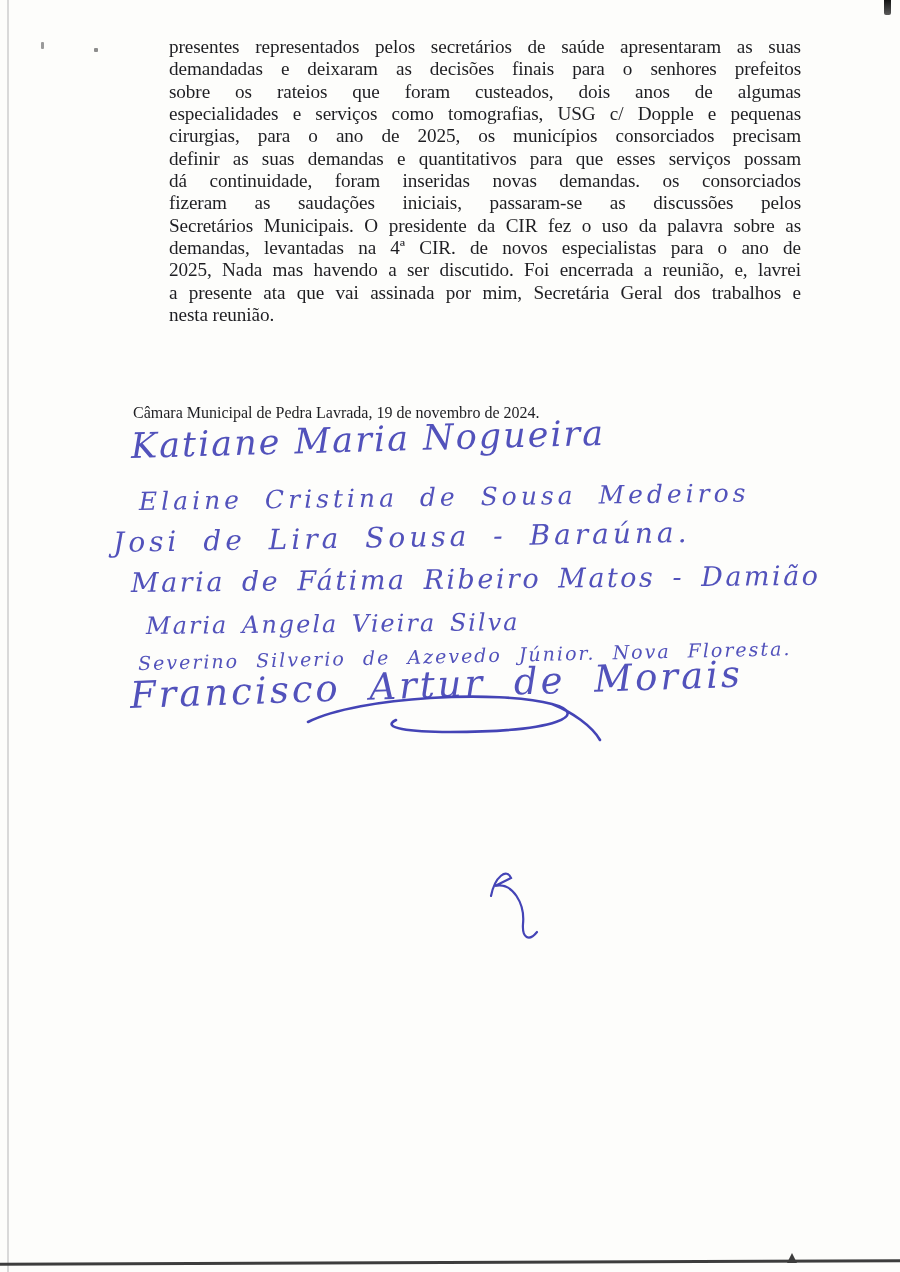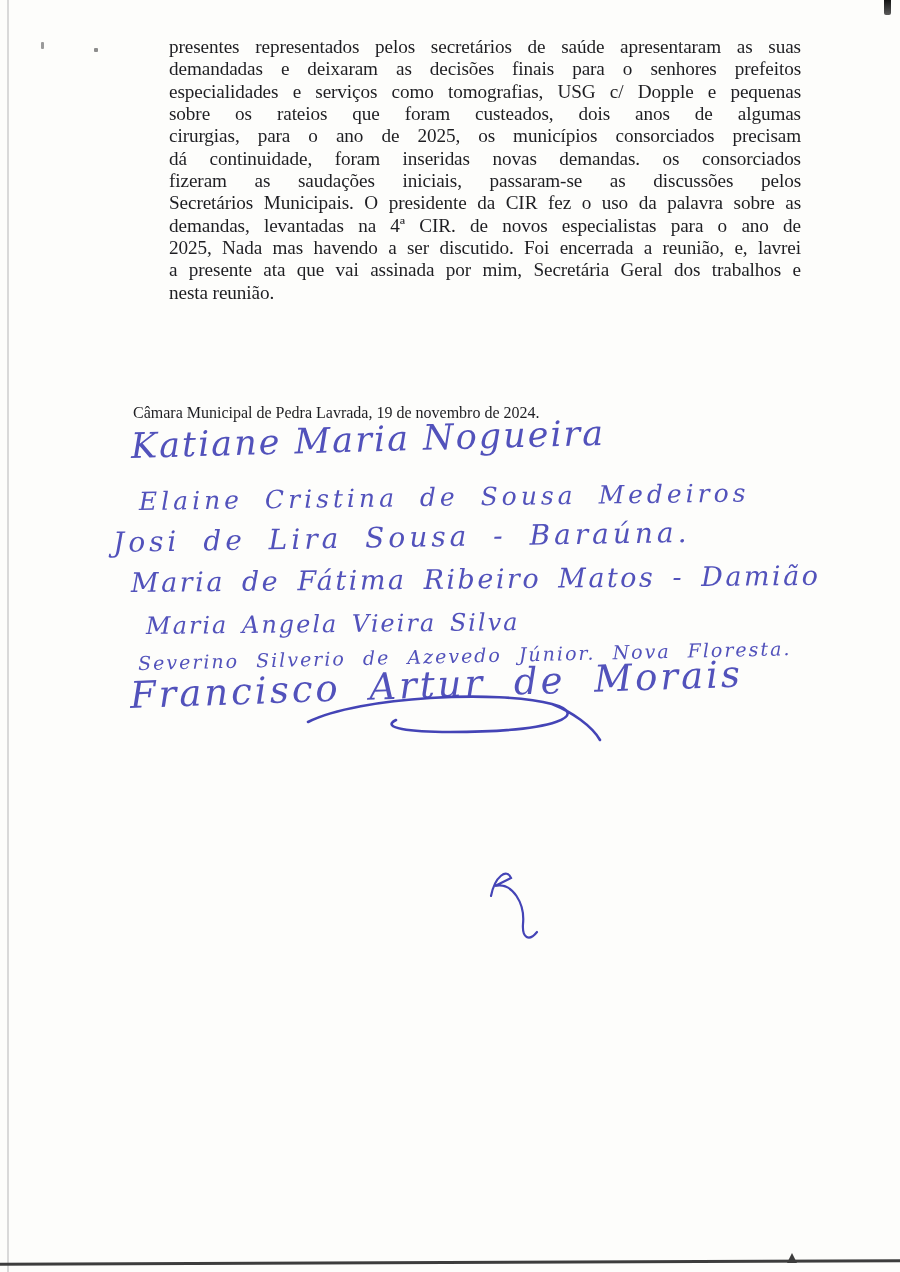--- a/index.html
+++ b/index.html
@@ -56,23 +56,24 @@
 <div class="page">
 
   <div class="left-edge"></div>
   <div class="speck-1"></div>
   <div class="speck-2"></div>
   <div class="staple"></div>
 
   <div class="paragraph">
     <div class="pline">presentes representados pelos secretários de saúde apresentaram as suas</div>
     <div class="pline">demandadas e deixaram as decisões finais para o senhores prefeitos</div>
+    <div class="pline">sobre os rateios que foram custeados, dois anos de algumas</div>
     <div class="pline">especialidades e serviços como tomografias, USG c/ Dopple e pequenas</div>
-    <div class="pline">sobre os rateios que foram custeados, dois anos de algumas</div>
     <div class="pline">cirurgias, para o ano de 2025, os municípios consorciados precisam</div>
+    <div class="pline">definir as suas demandas e quantitativos para que esses serviços possam</div>
     <div class="pline">dá continuidade, foram inseridas novas demandas. os consorciados</div>
     <div class="pline">fizeram as saudações iniciais, passaram-se as discussões pelos</div>
     <div class="pline">Secretários Municipais. O presidente da CIR fez o uso da palavra sobre as</div>
     <div class="pline">demandas, levantadas na 4ª CIR. de novos especialistas para o ano de</div>
     <div class="pline">2025, Nada mas havendo a ser discutido. Foi encerrada a reunião, e, lavrei</div>
     <div class="pline">a presente ata que vai assinada por mim, Secretária Geral dos trabalhos e</div>
     <div class="pline last">nesta reunião.</div>
   </div>
 
   <div class="dateline">Câmara Municipal de Pedra Lavrada, 19 de novembro de 2024.</div>

